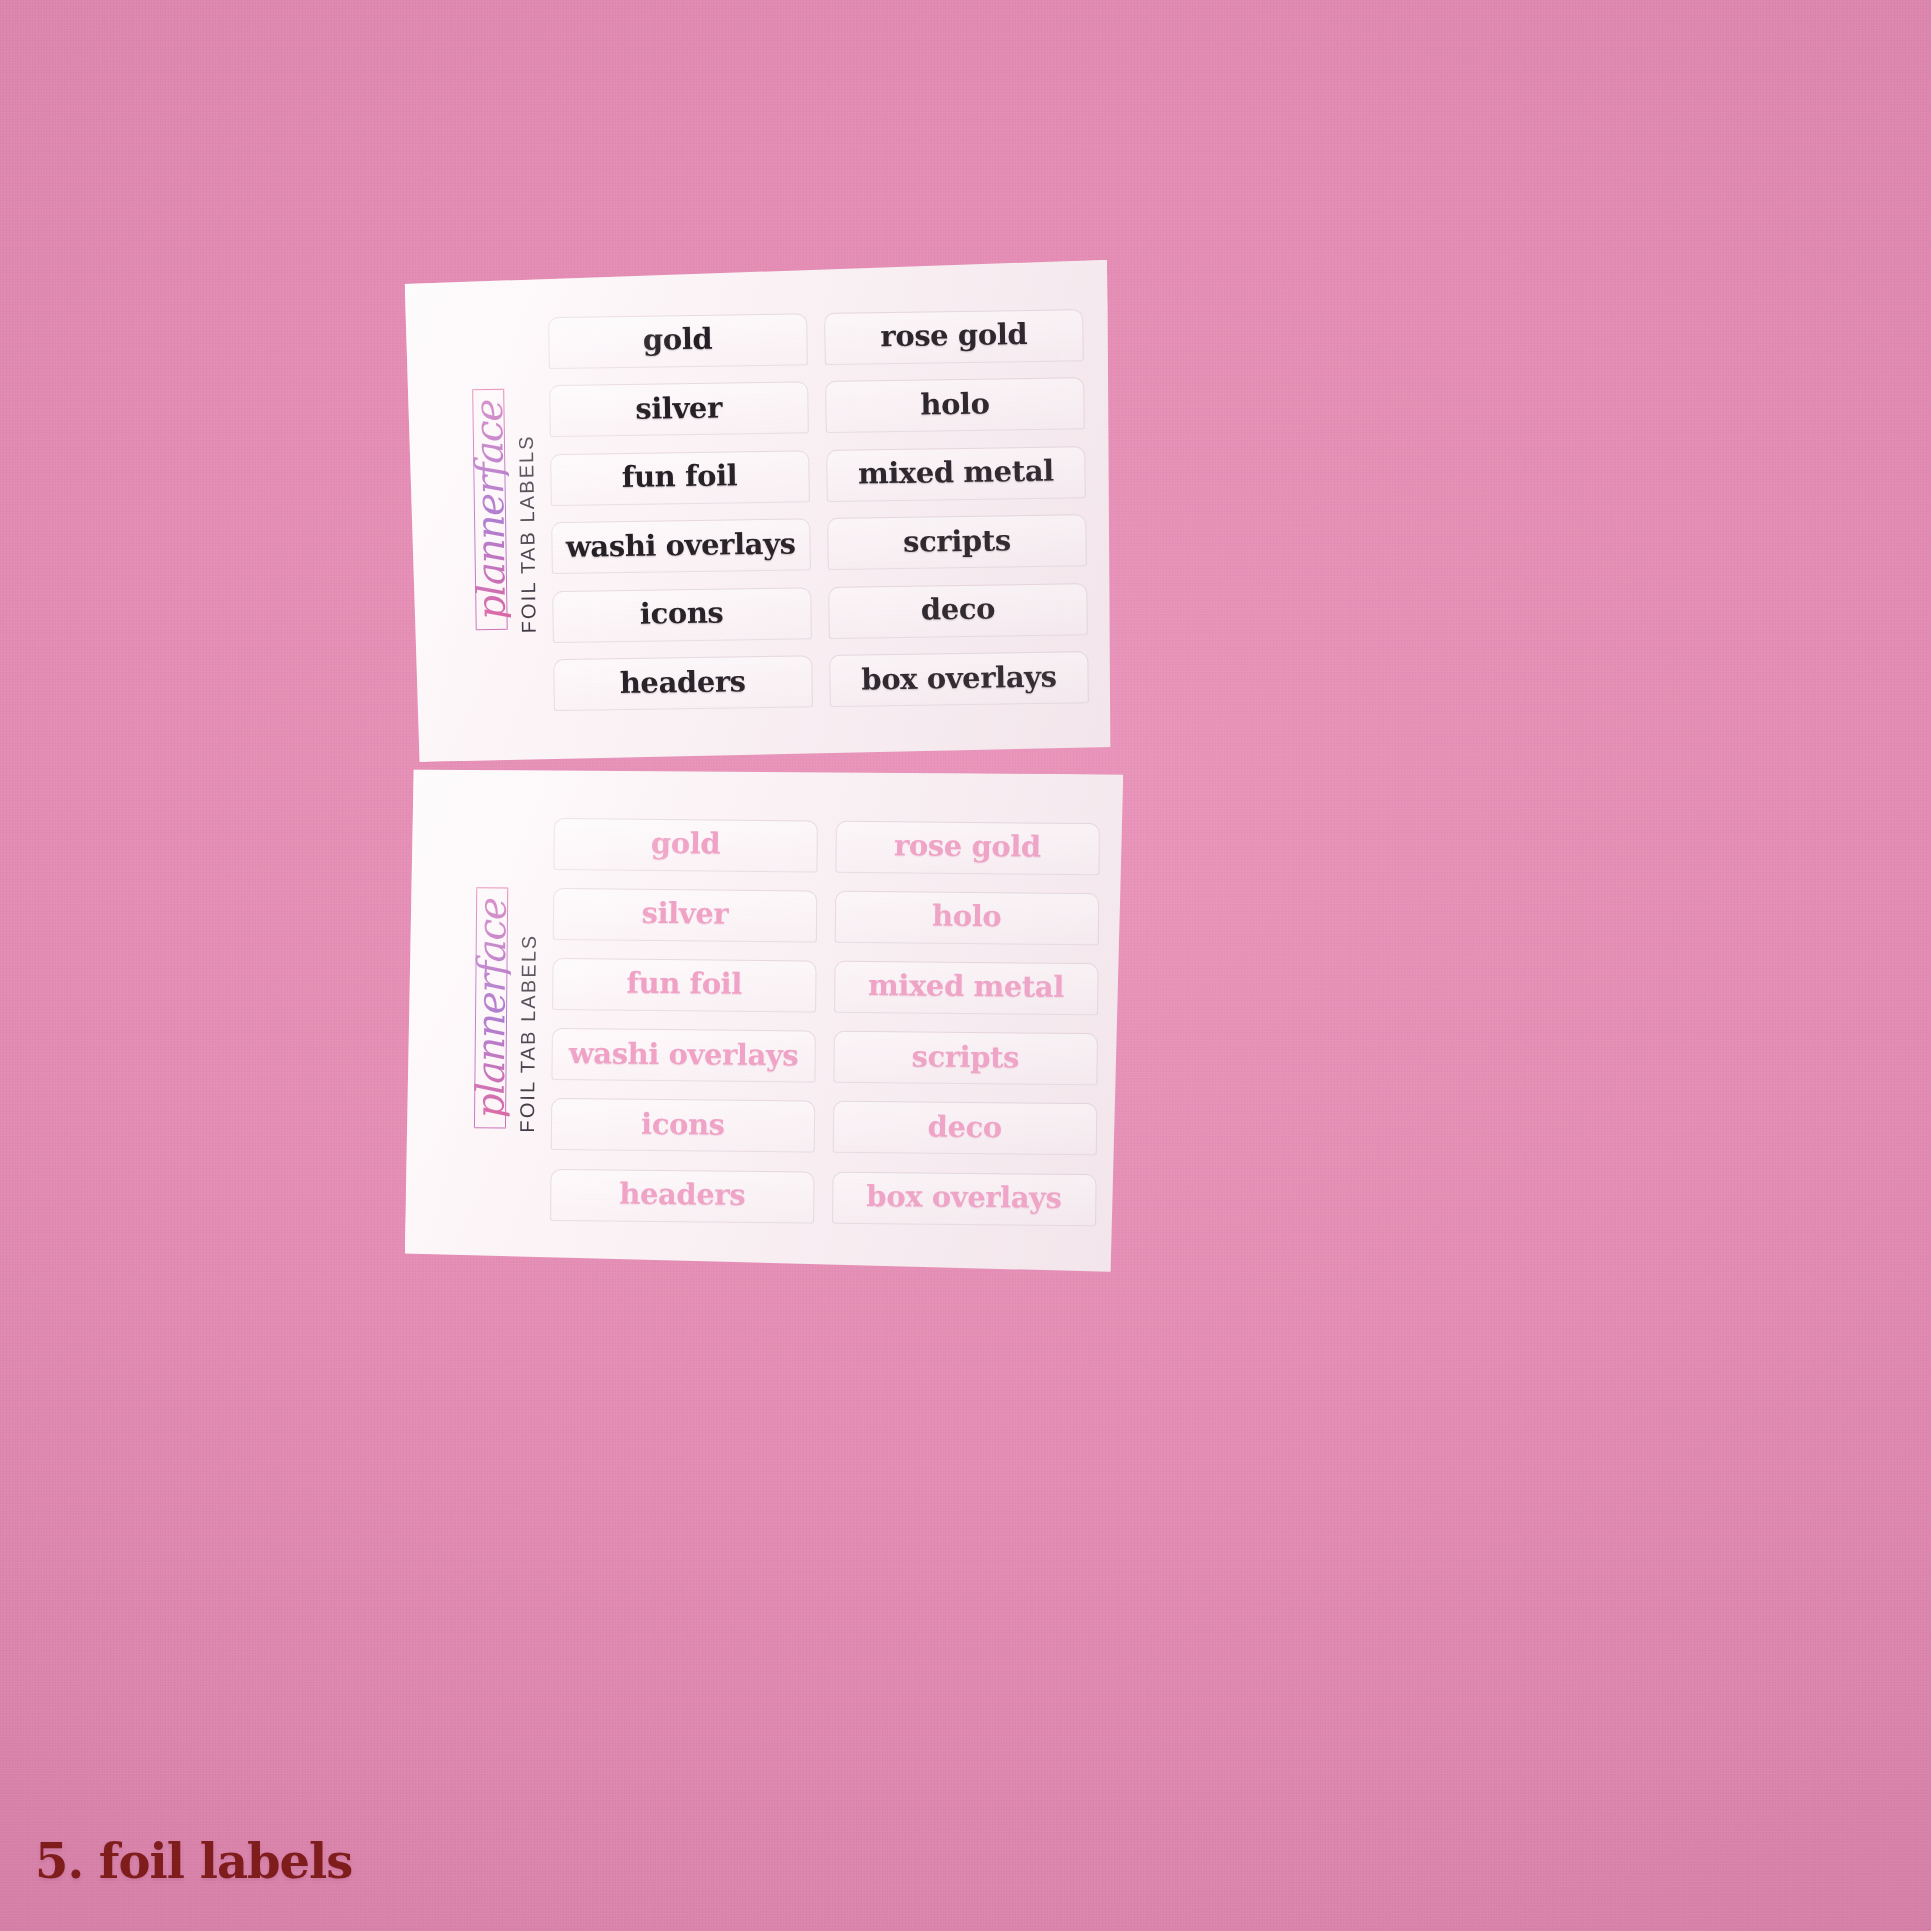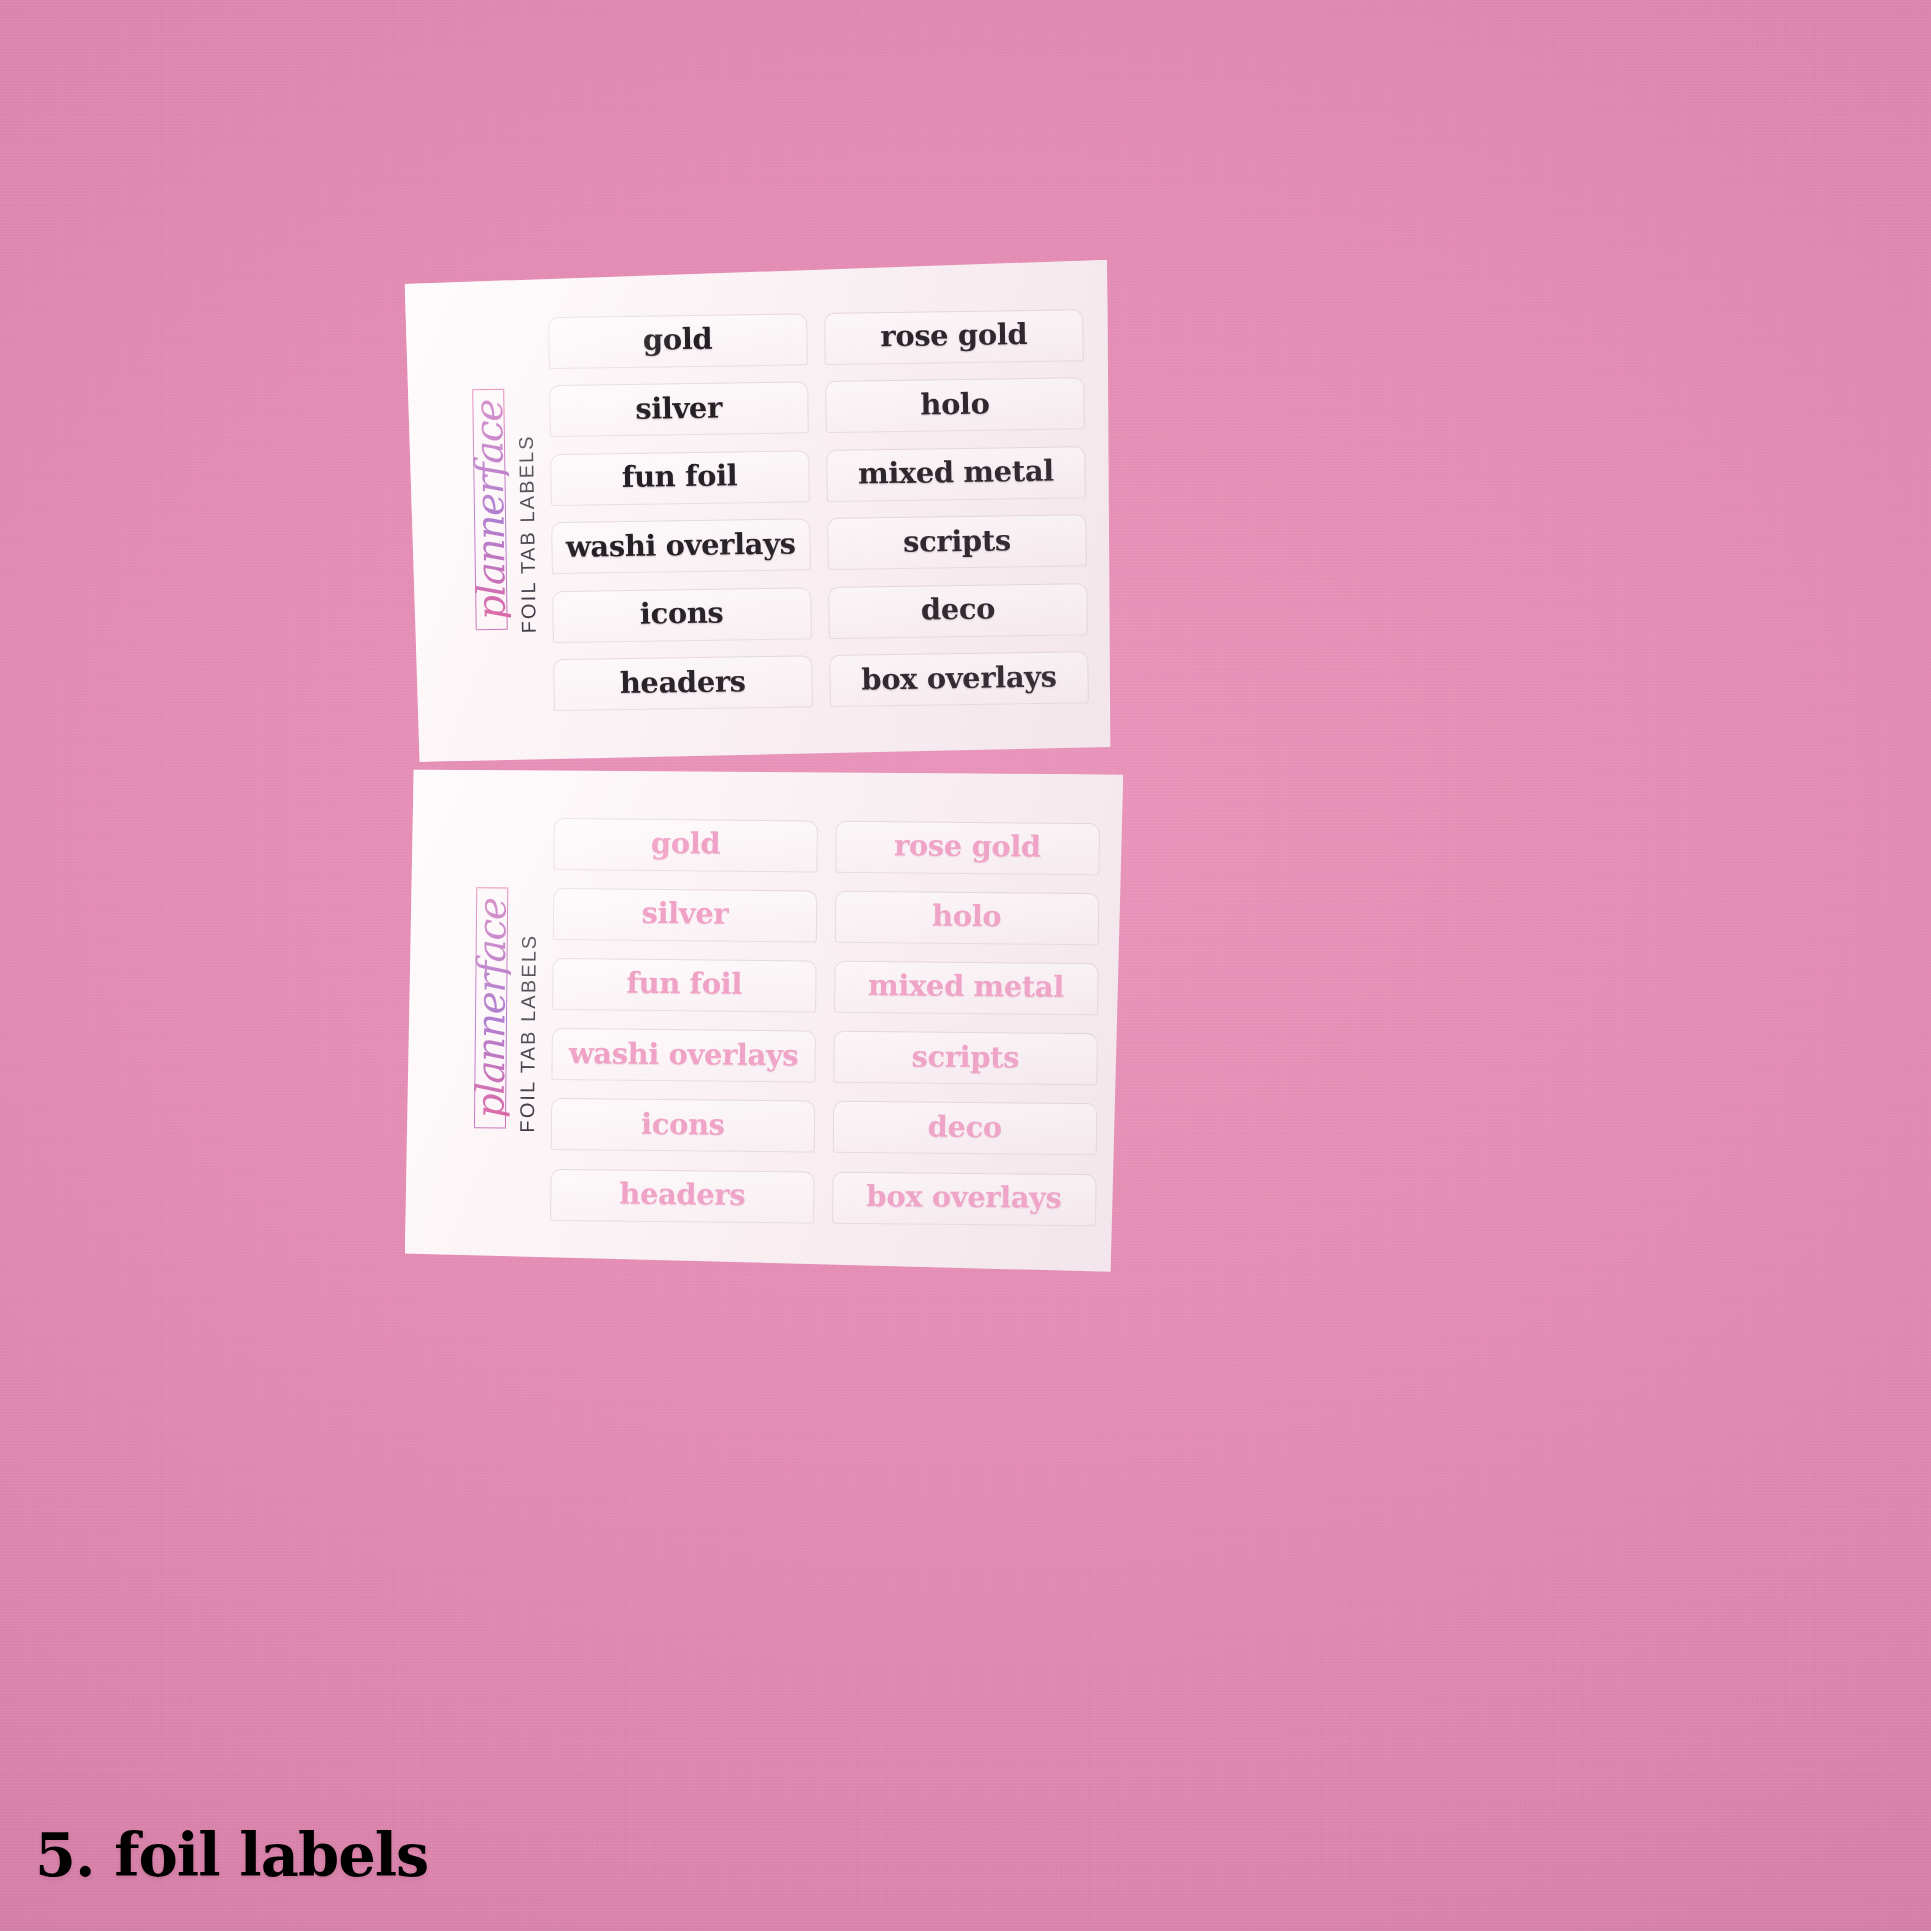--- a/index.html
+++ b/index.html
@@ -182,23 +182,23 @@
     text-shadow: 0 1px 1px rgba(215,150,182,.30);
   }
 
   
   #caption {
     position: absolute;
     left: 35px;
     bottom: 46px;
     font-family: "DejaVu Serif", serif;
     font-weight: bold;
-    font-size: 59px;
+    font-size: 48px;
     line-height: 1;
-    color: #000000;
+    color: #7f1d1d;
     letter-spacing: -1px;
     text-shadow: 0 1.9px 3.9px rgba(150,70,105,.22);
     text-align: center;
   }
 </style>
 </head>
 <body>
 
 <div id="backdrop"></div>
 

